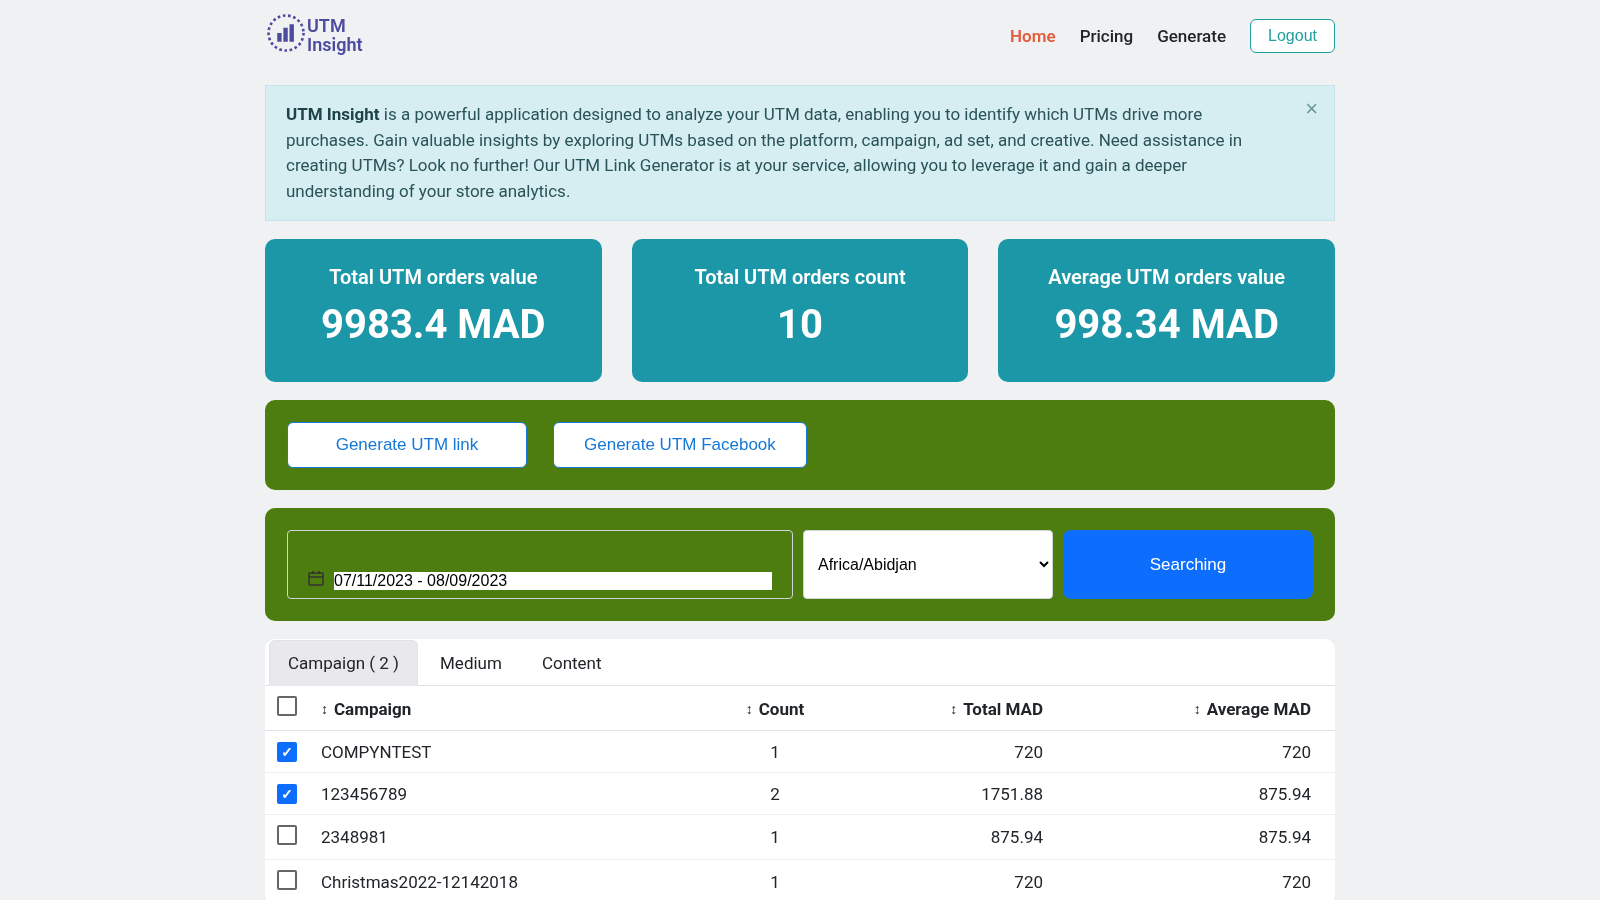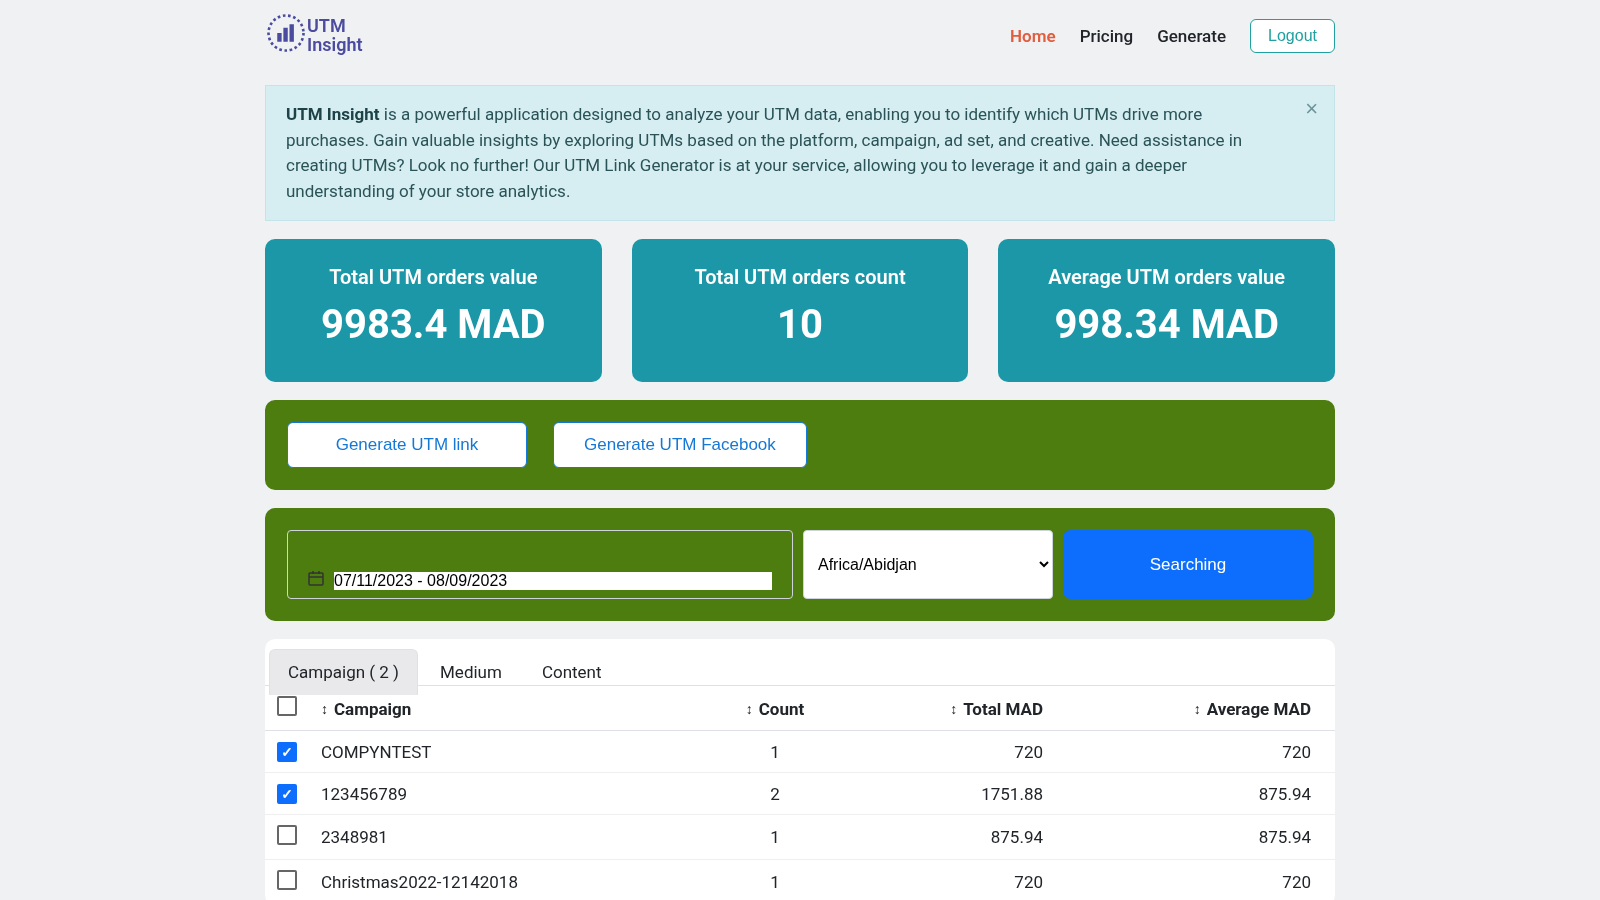--- a/index.html
+++ b/index.html
@@ -191,21 +191,21 @@
     padding: 0 4px;
     border-bottom: 1px solid #dee2e6;
   }
   .tab {
     padding: 12px 18px;
     font-size: 17px;
     color: #212529;
     cursor: pointer;
     border-radius: 6px 6px 0 0;
     position: relative;
-    top: 10px;
+    top: 1px;
   }
   .tab.active {
     background: #e9e9eb;
     border: 1px solid #dee2e6;
     border-bottom-color: #e9e9eb;
   }
   table {
     width: 100%;
     border-collapse: collapse;
   }

